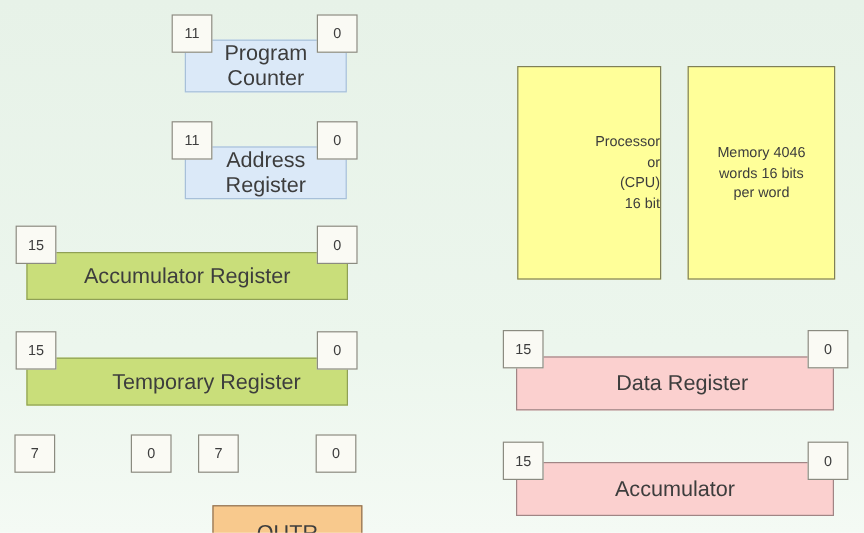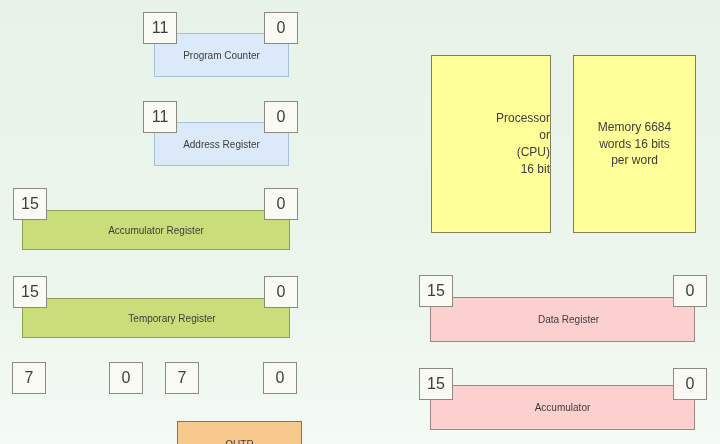--- a/index.html
+++ b/index.html
@@ -17,39 +17,39 @@
       var(--background, #e7f2e8) 0%,
       #ecf6ed 65%,
       #f4faf4 100%);
   }
   .reg-body {
     position: absolute;
     border: 1px solid #999;
     display: flex;
     align-items: center;
     justify-content: center;
-    font-size: 10px;
+    font-size: 18px;
     color: #3d3d3d;
     z-index: 1;
     text-align: center;
   }
   .reg-body.blue   { background: var(--blue-fill,   #dbe9f8); border-color: #a7c0d9; }
   .reg-body.green  { background: var(--green-fill,  #c9de7a); border-color: #8fa055; }
   .reg-body.orange { background: var(--orange-fill, #f8c98d); border-color: #8c7154; }
   .reg-body.pink   { background: var(--pink-fill,   #fbd0cf); border-color: #a08585; }
   .bit {
     position: absolute;
     width: 34px;
     height: 32px;
     background: var(--bit-box-fill, #fafaf4);
     border: 1px solid #8b8b80;
     display: flex;
     align-items: center;
     justify-content: center;
-    font-size: 16px;
+    font-size: 12px;
     color: #3d3d3d;
     z-index: 2;
   }
   .block {
     position: absolute;
     background: var(--yellow-fill, #ffff99);
     border: 1px solid #7f7f58;
     display: flex;
     flex-direction: column;
     align-items: center;
@@ -100,21 +100,21 @@
   <div class="bit" style="left:263px; top:362px;">0</div>
 
   <div class="block" style="left:431px; top:55px; width:120px; height:178px;align-items:flex-end;">
     <span>Processor</span>
     <span>or</span>
     <span>(CPU)</span>
     <span>16 bit</span>
   </div>
 
   <div class="block" style="left:573px; top:55px; width:123px; height:178px;">
-    <span>Memory 6684</span>
+    <span>Memory 4046</span>
     <span>words 16 bits</span>
     <span>per word</span>
   </div>
 
   <div class="reg-body pink" style="left:430px; top:297px; width:265px; height:45px;padding-left:12px;">
     <span>Data Register</span>
   </div>
   <div class="bit" style="left:419px; top:275px;">15</div>
   <div class="bit" style="left:673px; top:275px;">0</div>
 

